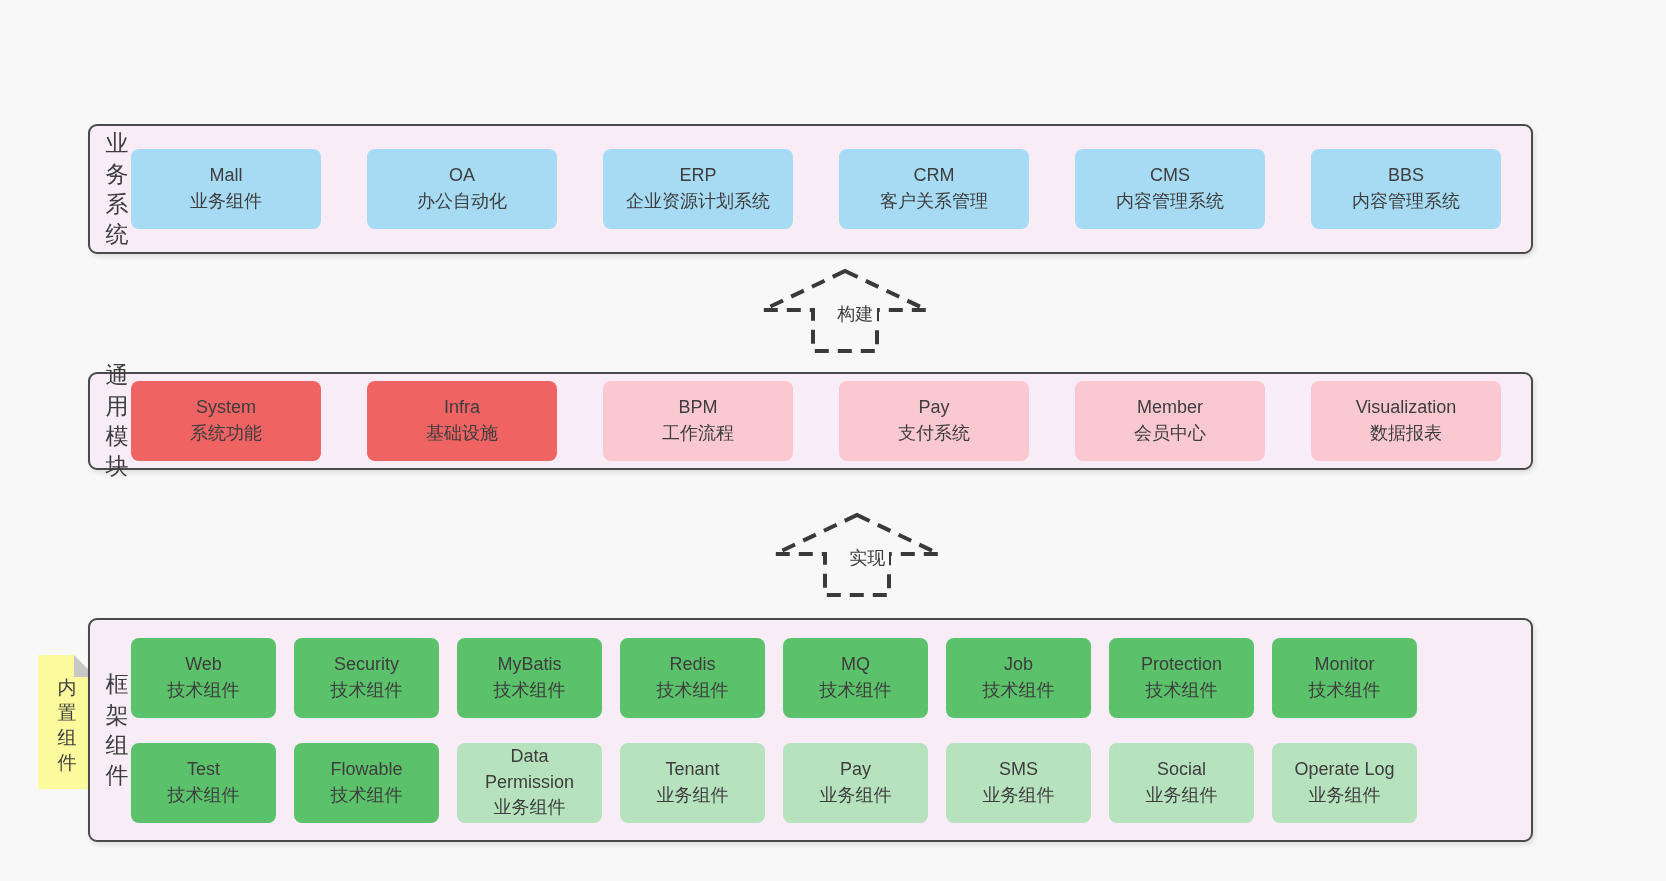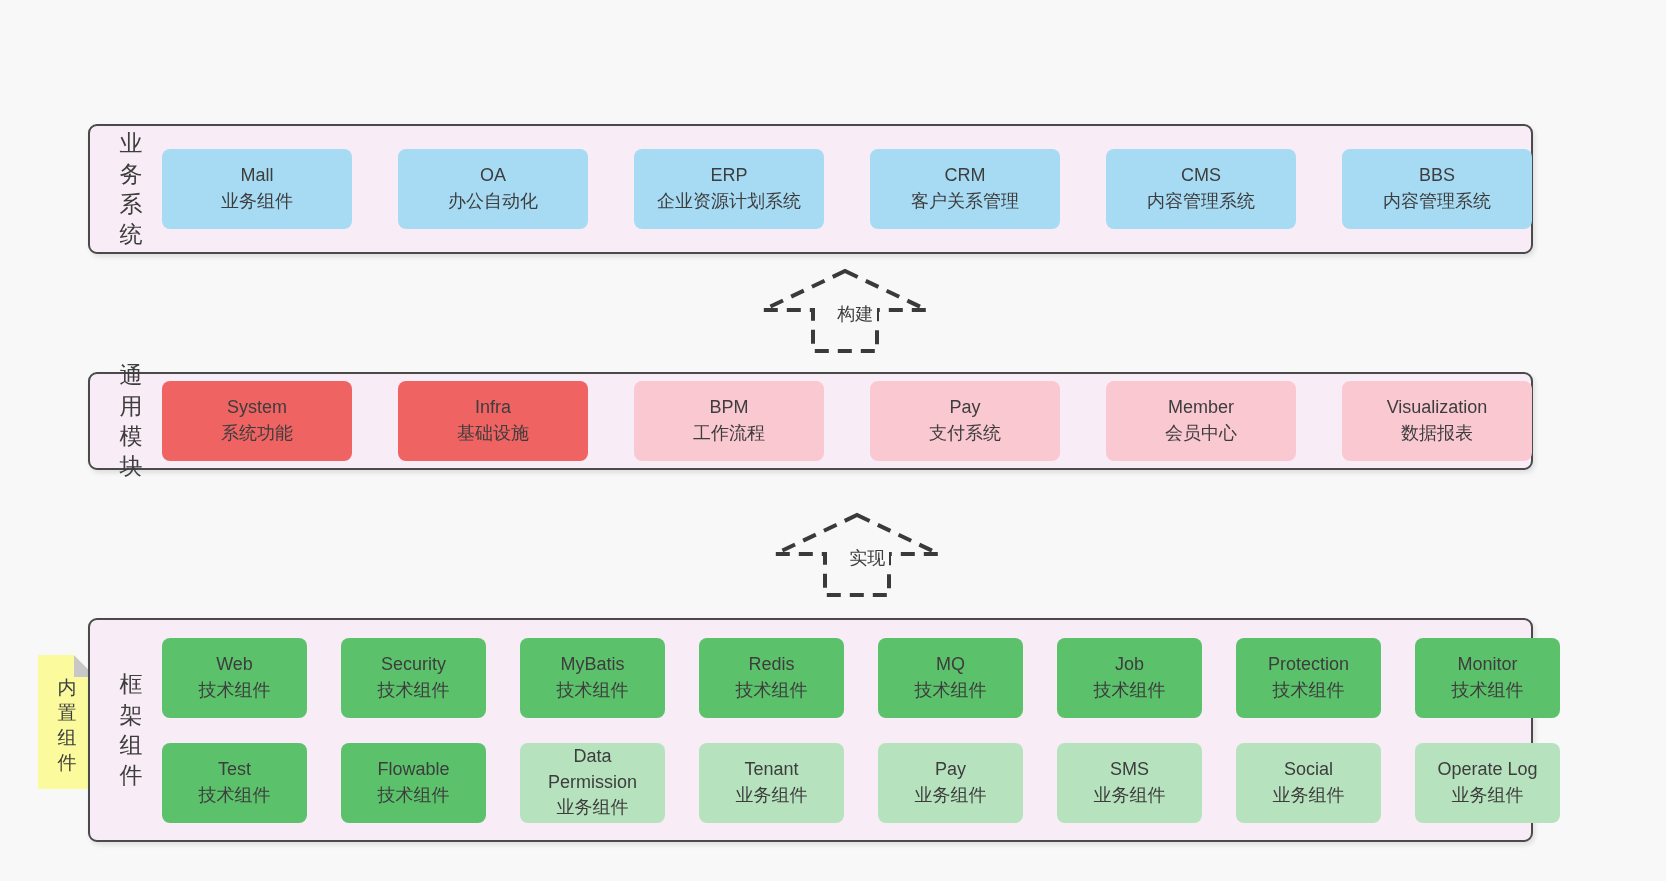--- a/index.html
+++ b/index.html
@@ -27,40 +27,39 @@
     display: flex;
     align-items: center;
     z-index: 1;
     box-shadow: 2px 3px 5px rgba(0,0,0,0.10);
   }
   #layer-0 { top: 124px; height: 130px; }
   #layer-1 { top: 372px; height: 98px; }
   #layer-2 { top: 618px; height: 224px; }
 
   .layer-label {
-    margin-left: 27px;
+    margin-left: 13px;
     width: 28px;
     font-size: 23px;
     line-height: 1.32;
     text-align: center;
     word-break: break-all;
     color: var(--c-text, #3d3d3d);
     flex: 0 0 auto;
   }
 
   .rows {
     display: flex;
     flex-direction: column;
     gap: 25px;
-    margin-left: 17px;
     flex: 0 0 auto;
   }
   .box-row { display: flex; }
   #layer-0 .box-row, #layer-1 .box-row { gap: 46px; }
-  #layer-2 .box-row { gap: 34px; }
+  #layer-2 .box-row { gap: 18px; }
 
   
   .box {
     border-radius: 8px;
     display: flex;
     flex-direction: column;
     justify-content: center;
     align-items: center;
     text-align: center;
     font-size: 18px;

